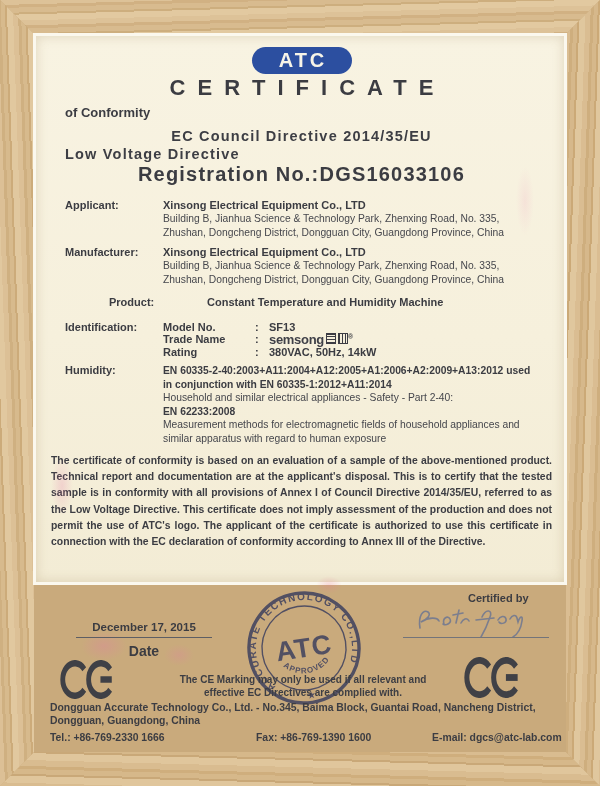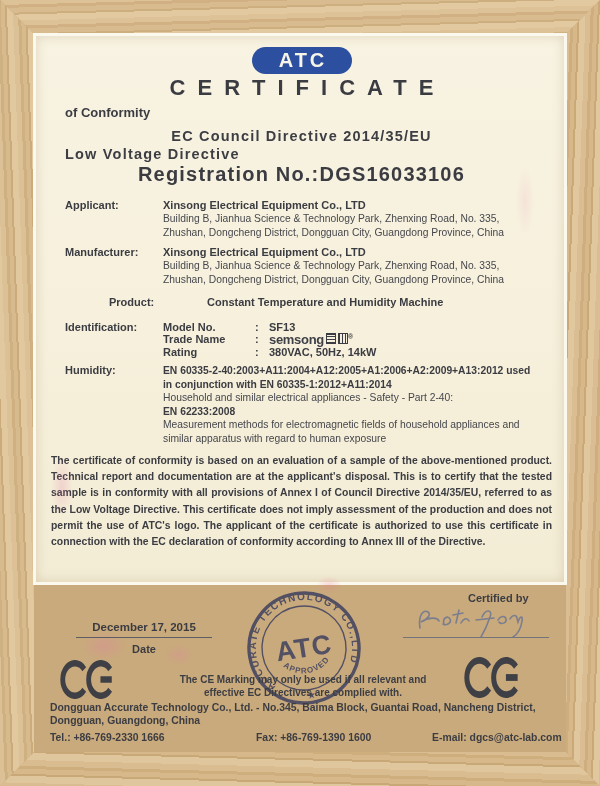--- a/index.html
+++ b/index.html
@@ -59,21 +59,21 @@
   
   .body-par{margin:8px -14px 0 -14px;font-size:10.4px;line-height:16.2px;font-weight:bold;
     text-align:justify;color:#3c3d43;}
   
   .abs{position:absolute;}
   .certified-label{left:412px;top:556px;font-weight:bold;font-size:11px;color:#3b3c42;margin-left:20px;}
   .sig-svg{left:378px;top:568px;}
   .sig-line{left:367px;top:601px;width:146px;border-top:1.2px solid #73747a;}
   .date-val{left:38px;top:585px;width:140px;text-align:center;font-weight:bold;font-size:11.5px;color:#3b3c42;}
   .date-line{left:40px;top:601px;width:136px;border-top:1.5px solid #5d5e64;}
-  .date-lab{left:40px;top:607px;width:136px;text-align:center;font-weight:bold;font-size:11px;color:#3b3c42;}
+  .date-lab{left:40px;top:607px;width:136px;text-align:center;font-weight:bold;font-size:14px;color:#3b3c42;}
   .stamp{left:208px;top:552px;width:120px;height:120px;transform:rotate(-9deg);opacity:.92;mix-blend-mode:multiply;}
   .ce-left{left:24px;top:624px;}
   .ce-right{left:428px;top:621px;}
   .ce-notice{left:122px;top:638px;width:290px;text-align:center;font-weight:bold;font-size:10px;line-height:12.5px;color:#3d3e44;}
   .f-addr{left:14px;top:666px;width:506px;font-weight:bold;font-size:10.4px;line-height:12.8px;color:#3c3d43;}
   .f-tel{left:14px;top:696px;font-weight:bold;font-size:10.4px;color:#3c3d43;}
   .f-fax{left:220px;top:696px;font-weight:bold;font-size:10.4px;color:#3c3d43;}
   .f-mail{left:396px;top:696px;font-weight:bold;font-size:10.4px;color:#3c3d43;}
 </style>
 </head>

